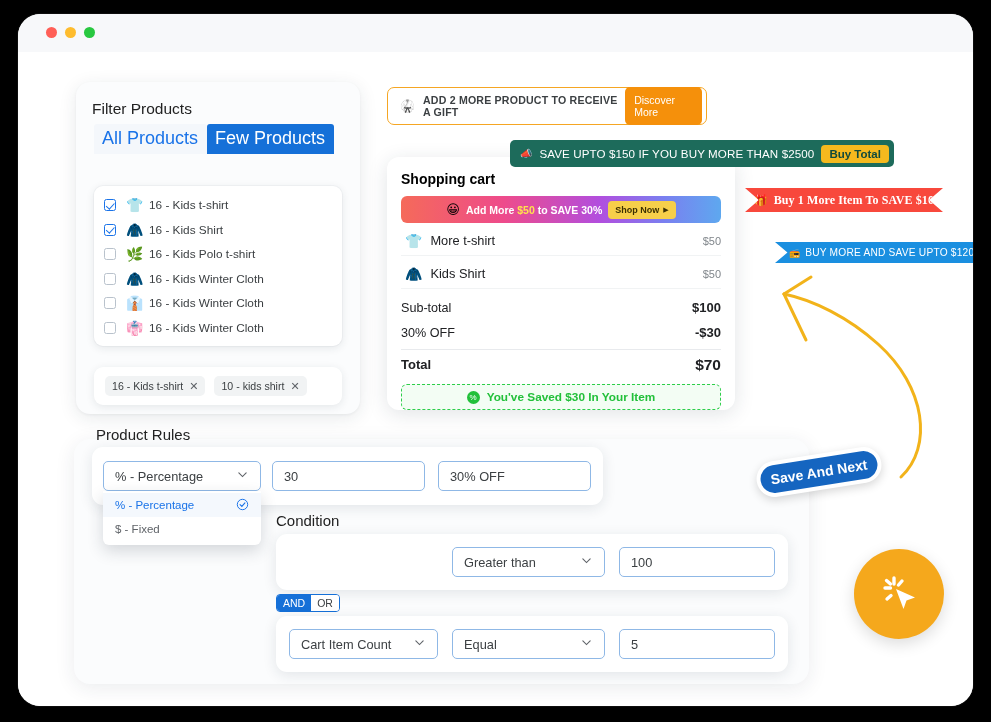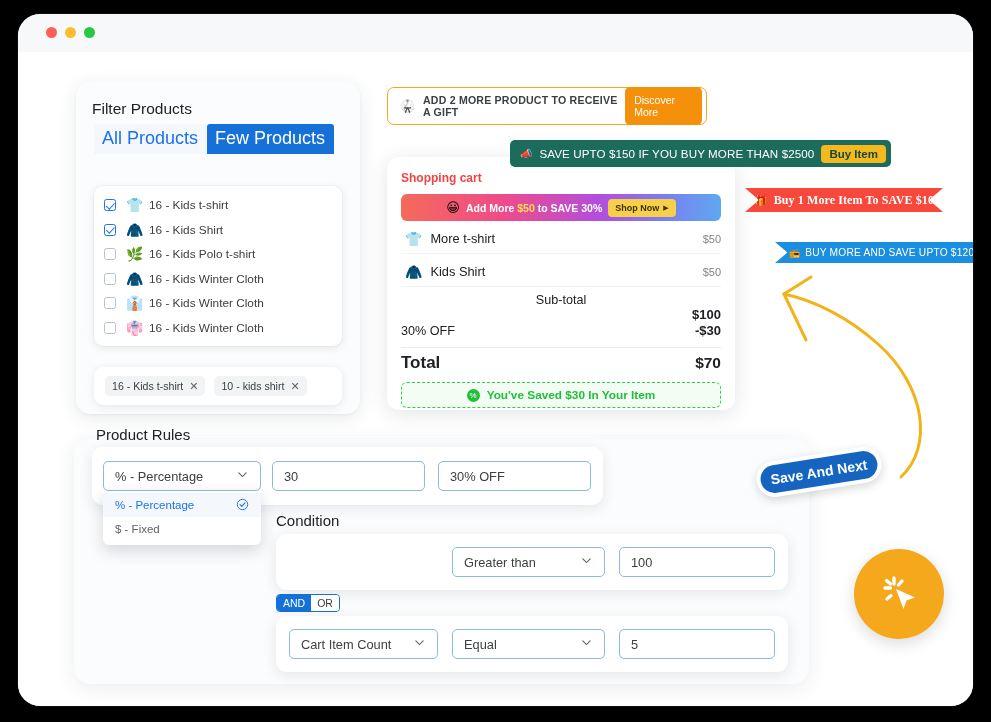--- a/index.html
+++ b/index.html
@@ -211,21 +211,21 @@
     font-size:11.5px; border-radius:4px; padding:3px 8px; cursor:pointer;
   }
 
   .cart-card {
     position:absolute; left:369px; top:143px;
     width:348px; height:253px;
     background:#fff; border-radius:12px;
     box-shadow: 0 4px 20px rgba(31,45,61,0.13);
     padding:14px 14px 0 14px;
   }
-  .cart-title { font-size:12px; font-weight:bold; color:#ef4444; }
+  .cart-title { font-size:14px; font-weight:bold; color:#000000; }
   .promo {
     margin-top:9px; height:27px; border-radius:6px;
     background: linear-gradient(90deg,#f56a5a 0%, #ee4b8b 32%, #b24ede 62%, #7a7ff0 82%, #5ea8ef 100%);
     display:flex; align-items:center; justify-content:center; gap:6px;
   }
   .promo .t { font-size:10.5px; color:#fff; font-weight:bold; }
   .promo .t .amt { color:#ffe14d; }
   .promo .sn {
     background:#f7cf4a; color:#3c3000; font-size:9px; font-weight:bold;
     border-radius:4px; padding:4px 7px; display:flex; align-items:center; gap:4px;
@@ -236,21 +236,21 @@
     border-bottom:1px solid #f1f3f4;
     margin-top:3px;
   }
   .cart-item .em { font-size:14px; margin:0 8px 0 4px; }
   .cart-item .nm { font-size:12.8px; color:#202124; }
   .cart-item .pr { margin-left:auto; font-size:11px; color:#80868b; }
   .row-line { display:flex; align-items:center; height:25px; }
   .row-line .l { font-size:12.6px; color:#202124; }
   .row-line .r { margin-left:auto; font-size:13px; color:#202124; font-weight:bold; }
   .hr { border-top:1px solid #e8eaed; margin:4px 0 2px 0; }
-  .total .l { font-size:17px; font-weight:bold; }
+  .total .l { font-size:13px; font-weight:bold; }
   .total .r { font-size:15.5px; font-weight:bold; }
   .saved {
     margin-top:7px; height:26px;
     border:1.4px dashed #2dce4a; border-radius:6px;
     background:#f3fdf4;
     display:flex; align-items:center; justify-content:center; gap:7px;
   }
   .saved .txt { font-size:11.8px; font-weight:bold; color:#22c03a; }
   .saved .badge {
     width:13px; height:13px; border-radius:50%; background:#22c03a;
@@ -455,21 +455,21 @@
 
     <div class="gift-bar">
       <span style="font-size:12px;">🥋</span>
       <span class="lbl">ADD 2 MORE PRODUCT TO RECEIVE A GIFT</span>
       <span class="btn">Discover More</span>
     </div>
 
     <div class="green-bar">
       <span style="font-size:10px;color:#fff;">📣</span>
       <span class="lbl">SAVE UPTO $150 IF YOU BUY MORE THAN $2500</span>
-      <span class="btn">Buy Item</span>
+      <span class="btn">Buy Total</span>
     </div>
 
     <div class="cart-card">
       <div class="cart-title">Shopping cart</div>
 
       <div class="promo">
         <span style="font-size:13px;">😀</span>
         <span class="t"><span>Add More </span><span class="amt">$50</span><span> to SAVE 30%</span></span>
         <span class="sn">
           <span>Shop Now</span>
@@ -481,21 +481,21 @@
         <span class="em">👕</span>
         <span class="nm">More t-shirt</span>
         <span class="pr">$50</span>
       </div>
       <div class="cart-item">
         <span class="em">🧥</span>
         <span class="nm">Kids Shirt</span>
         <span class="pr">$50</span>
       </div>
 
-      <div class="row-line" style="margin-top:6px;flex-direction:column;">
+      <div class="row-line" style="margin-top:6px;">
         <span class="l">Sub-total</span>
         <span class="r">$100</span>
       </div>
       <div class="row-line">
         <span class="l">30% OFF</span>
         <span class="r">-$30</span>
       </div>
       <div class="hr"></div>
       <div class="row-line total">
         <span class="l">Total</span>

